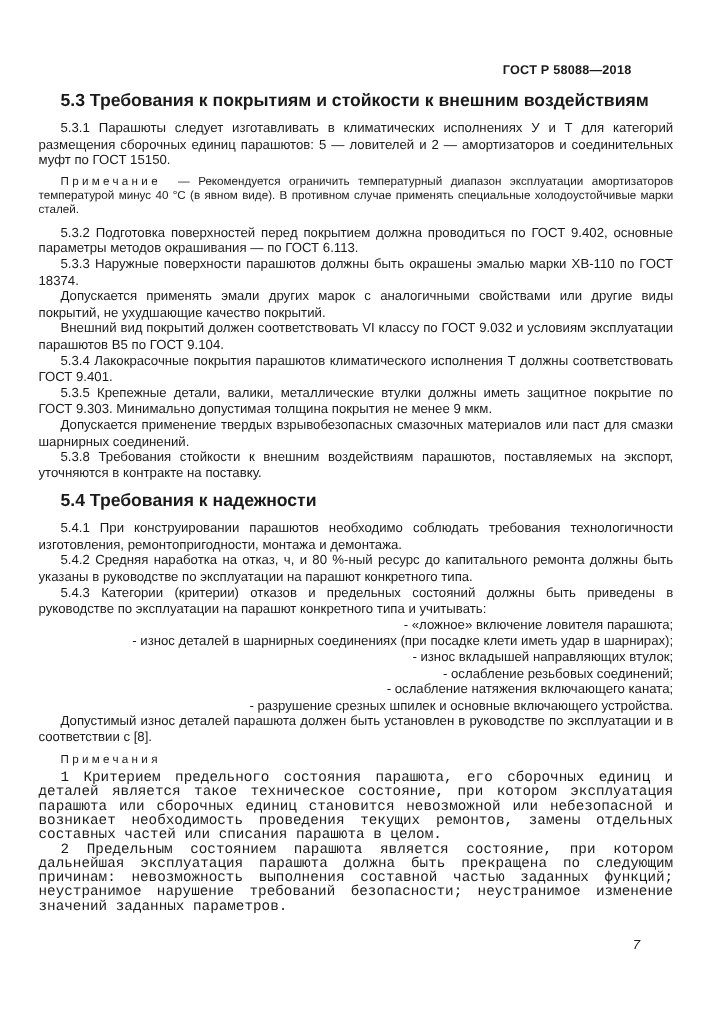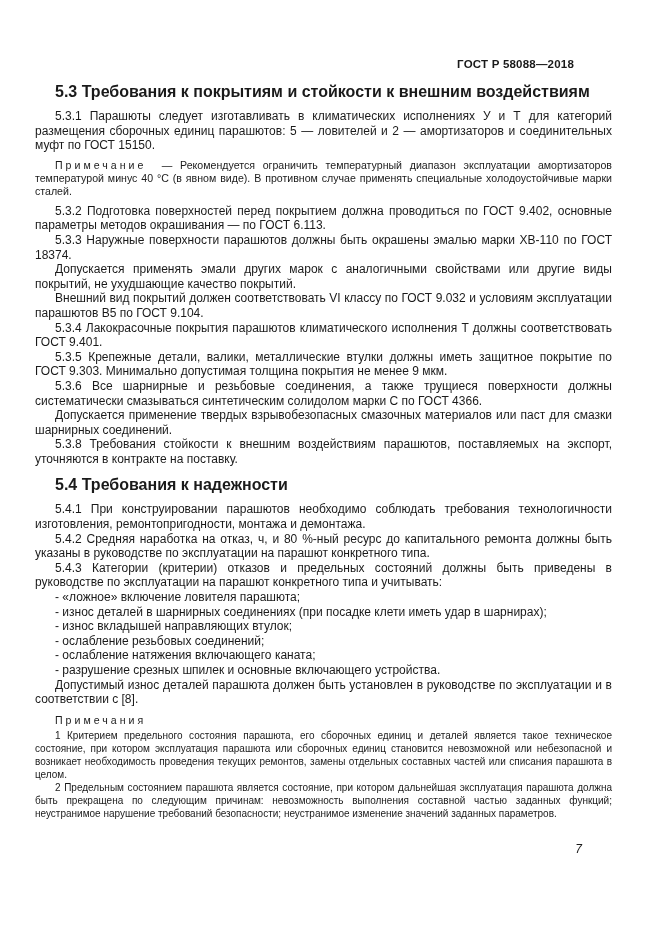--- a/index.html
+++ b/index.html
@@ -37,44 +37,45 @@
     font-size: 12px;
     line-height: 14.6px;
     margin: 0;
     text-align: justify;
     text-indent: 20px;
   }
   p.list-para {
     font-size: 12px;
     line-height: 14.6px;
     margin: 0;
-    text-align: left;
+    text-align: right;
     text-indent: 20px;
   }
   .small-note {
     font-size: 10.6px;
     line-height: 13px;
     margin: 6px 0 6px 0;
     text-align: justify;
     text-indent: 20px;
   }
   .note-label { letter-spacing: 3px; }
   .notes-heading {
     font-size: 10.6px;
     line-height: 13px;
     margin: 7px 0 2px 0;
     text-indent: 20px;
     letter-spacing: 3px;
   }
   p.note-item {
-    font-size: 10px;
+    font-size: 13px;
     line-height: 13px;
     margin: 0;
     text-align: justify;
     text-indent: 20px;
+    font-family: Liberation Mono, monospace;
   }
   sub { font-size: 8px; line-height: 0; }
   .page-number {
     font-size: 12px;
     font-style: italic;
     text-align: right;
     padding-right: 30px;
     margin-top: 22px;
   }
 </style>
@@ -91,21 +92,20 @@
     <p class="body-para">5.3.1 Парашюты следует изготавливать в климатических исполнениях У и Т для категорий размещения сборочных единиц парашютов: 5 — ловителей и 2 — амортизаторов и соединительных муфт по ГОСТ 15150.</p>
 
     <p class="small-note"><span class="note-label">Примечание</span><span>&nbsp;&nbsp;</span><span>— Рекомендуется ограничить температурный диапазон эксплуатации амортизаторов температурой минус 40 °С (в явном виде). В противном случае применять специальные холодоустойчивые марки сталей.</span></p>
 
     <p class="body-para">5.3.2 Подготовка поверхностей перед покрытием должна проводиться по ГОСТ 9.402, основные параметры методов окрашивания — по ГОСТ 6.113.</p>
     <p class="body-para">5.3.3 Наружные поверхности парашютов должны быть окрашены эмалью марки ХВ-110 по ГОСТ 18374.</p>
     <p class="body-para">Допускается применять эмали других марок с аналогичными свойствами или другие виды покрытий, не ухудшающие качество покрытий.</p>
     <p class="body-para">Внешний вид покрытий должен соответствовать VI классу по ГОСТ 9.032 и условиям эксплуатации парашютов В5 по ГОСТ 9.104.</p>
     <p class="body-para">5.3.4 Лакокрасочные покрытия парашютов климатического исполнения Т должны соответствовать ГОСТ 9.401.</p>
     <p class="body-para">5.3.5 Крепежные детали, валики, металлические втулки должны иметь защитное покрытие по ГОСТ 9.303. Минимально допустимая толщина покрытия не менее 9 мкм.</p>
-    <p class="body-para">5.3.6 Все шарнирные и резьбовые соединения, а также трущиеся поверхности должны систематически смазываться синтетическим солидолом марки С по ГОСТ 4366.</p>
     <p class="body-para">Допускается применение твердых взрывобезопасных смазочных материалов или паст для смазки шарнирных соединений.</p>
 
 
     <p class="body-para">5.3.8 Требования стойкости к внешним воздействиям парашютов, поставляемых на экспорт, уточняются в контракте на поставку.</p>
 
     <div class="sec-heading">5.4 Требования к надежности</div>
 
     <p class="body-para">5.4.1 При конструировании парашютов необходимо соблюдать требования технологичности изготовления, ремонтопригодности, монтажа и демонтажа.</p>
     <p class="body-para">5.4.2 Средняя наработка на отказ, ч, и 80 %-ный ресурс до капитального ремонта должны быть указаны в руководстве по эксплуатации на парашют конкретного типа.</p>
     <p class="body-para">5.4.3 Категории (критерии) отказов и предельных состояний должны быть приведены в руководстве по эксплуатации на парашют конкретного типа и учитывать:</p>

